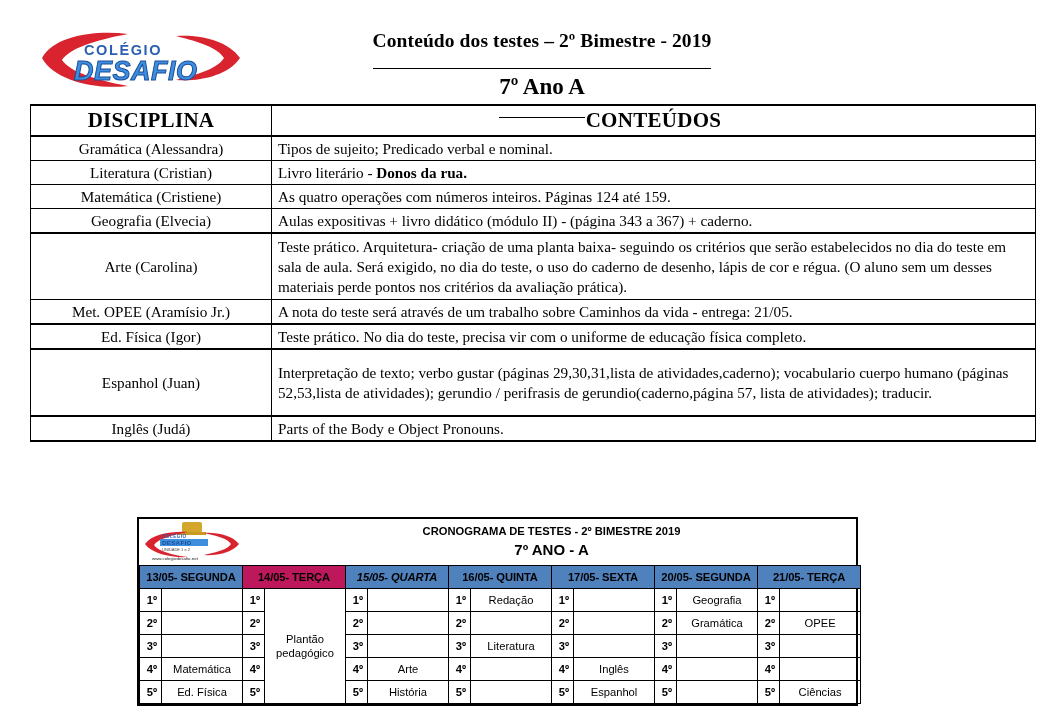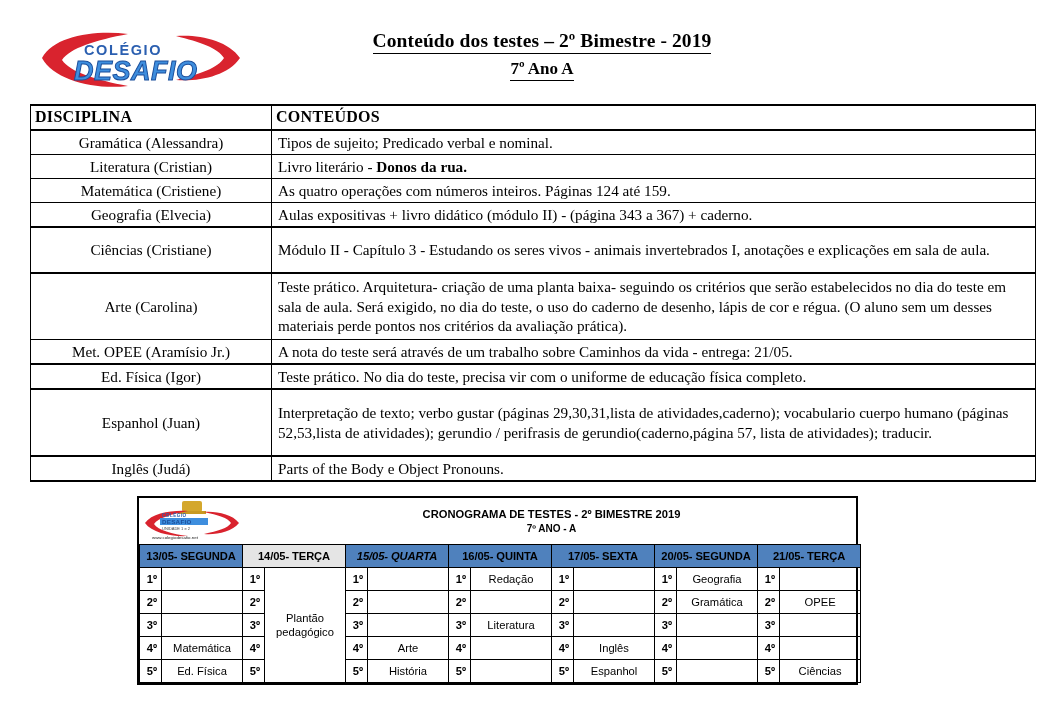--- a/index.html
+++ b/index.html
@@ -26,66 +26,66 @@
     position:absolute; left:282px; top:30px; width:520px;
     text-align:center;
   }
   .title-line1{
     font-family:"Liberation Serif", serif;
     font-weight:bold; font-size:19.5px; letter-spacing:.1px;
     white-space:nowrap;
   }
   .title-line2{
     font-family:"Liberation Serif", serif;
-    font-weight:bold; font-size:17px; margin-top:5px;
+    font-weight:bold; font-size:23px; margin-top:5px;
     white-space:nowrap;
   }
-  .u{ border-bottom:1.6px solid #000; display:inline-block; padding-bottom:1px; line-height:1.15;}
+  .u{ border-bottom:1.6px solid #000; display:inline-block; padding-bottom:16px; line-height:1.15;}
 
   
   .content-table{
     position:absolute; left:30px; top:104px;
     width:1006px;
     border-collapse:collapse;
     table-layout:fixed;
   }
   .content-table td, .content-table th{
     border:1.1px solid #000;
     vertical-align:middle;
     font-size:15.2px;
     line-height:1.30;
     padding:1px 4px;
   }
   .content-table thead th{
     border-top:2.2px solid #000;
     border-bottom:2.2px solid #000;
     font-weight:bold;
-    font-size:16px;
-    text-align:left;
+    font-size:21px;
+    text-align:center;
     height:21px;
     letter-spacing:.3px;
   }
   .content-table tbody tr td.disc{
     text-align:center;
     width:232px;
   }
   .content-table tbody tr td.cont{
     text-align:left;
     padding-left:6px;
   }
   .content-table tbody tr td{ height:21px; }
   .content-table tbody tr.h2 td{ height:42px; }
   .content-table tbody tr.h3 td{ height:63px; }
   .content-table tbody tr.thickbot td{ border-bottom:2.2px solid #000; }
   .content-table tbody tr.thicktop td{ border-top:2.2px solid #000; }
   .bold{ font-weight:bold; }
 
   
   .schedule-wrap{
-    position:absolute; left:137px; top:496px;
+    position:absolute; left:137px; top:517px;
     width:721px;
     border:2.4px solid #000;
     background:#fff;
     box-sizing:border-box;
   }
   table.schedule{
     border-collapse:collapse;
     width:100%;
     table-layout:fixed;
     font-family:"Liberation Sans", sans-serif;
@@ -106,21 +106,21 @@
   }
   .sched-title-cell{
     border:none !important;
     font-family:"Liberation Sans", sans-serif;
     font-weight:bold;
     font-size:13.4px;
     line-height:1.45;
     text-align:center;
     vertical-align:middle;
   }
-  .sched-title2{ font-size:10px; }
+  .sched-title2{ font-size:15px; }
   .day-head{
     background:#4F81BD;
     color:#000;
     font-weight:bold;
     font-size:11.4px;
     height:19px;
     border:1px solid #000;
     letter-spacing:-.1px;
   }
   .per{
@@ -174,24 +174,20 @@
         <td class="disc">Literatura (Cristian)</td>
         <td class="cont"><span>Livro literário - </span><span class="bold">Donos da rua.</span></td>
       </tr>
       <tr>
         <td class="disc">Matemática (Cristiene)</td>
         <td class="cont">As quatro operações com números inteiros. Páginas 124 até 159.</td>
       </tr>
       <tr>
         <td class="disc">Geografia (Elvecia)</td>
         <td class="cont">Aulas expositivas +  livro didático (módulo II) - (página 343 a 367) + caderno.</td>
-      </tr>
-      <tr class="h2 thicktop">
-        <td class="disc">Ciências (Cristiane)</td>
-        <td class="cont">Módulo II - Capítulo 3 - Estudando os seres vivos - animais invertebrados I, anotações e explicações em sala de aula.</td>
       </tr>
       <tr class="h3 thicktop">
         <td class="disc">Arte (Carolina)</td>
         <td class="cont">Teste prático. Arquitetura- criação de uma planta baixa- seguindo os critérios que serão estabelecidos no dia do teste em sala de aula. Será exigido, no dia do teste, o uso do caderno de desenho, lápis de cor e régua. (O aluno sem um desses materiais perde pontos nos critérios da avaliação prática).</td>
       </tr>
       <tr>
         <td class="disc">Met. OPEE (Aramísio Jr.)</td>
         <td class="cont">A nota do teste será através de um trabalho sobre Caminhos da vida - entrega: 21/05.</td>
       </tr>
       <tr class="thicktop">
@@ -240,21 +236,21 @@
               <text x="20" y="30" font-family="'Liberation Sans', sans-serif" font-size="4" fill="#444">UNIDADE 1 e 2</text>
               <text x="10" y="39" font-family="'Liberation Sans', sans-serif" font-size="4.4" fill="#222">www.colegiodesafio.net</text>
             </svg></td>
           <td class="sched-title-cell" colspan="12">
             <div>CRONOGRAMA DE TESTES  - 2º BIMESTRE 2019</div>
             <div class="sched-title2">7º ANO - A</div>
           </td>
         </tr>
         <tr>
           <td class="day-head" colspan="2" style="background: rgb(79, 129, 189);">13/05- SEGUNDA</td>
-          <td class="day-head" colspan="2" style="background: #e5e5e5;">14/05- TERÇA</td>
+          <td class="day-head" colspan="2" style="background: #be185d;">14/05- TERÇA</td>
           <td class="day-head" colspan="2" style="background: rgb(79, 129, 189); font-style: italic;">15/05- QUARTA</td>
           <td class="day-head" colspan="2" style="background: rgb(79, 129, 189); margin-left: 39px;">16/05- QUINTA</td>
           <td class="day-head" colspan="2" style="background: rgb(79, 129, 189);">17/05- SEXTA</td>
           <td class="day-head" colspan="2" style="background: rgb(79, 129, 189); margin-top: 37px;">20/05- SEGUNDA</td>
           <td class="day-head" colspan="2" style="background: rgb(79, 129, 189);">21/05- TERÇA</td>
         </tr>
         <tr>
           <td class="per">1º</td>
           <td class="subj"></td>
           <td class="per">1º</td>

